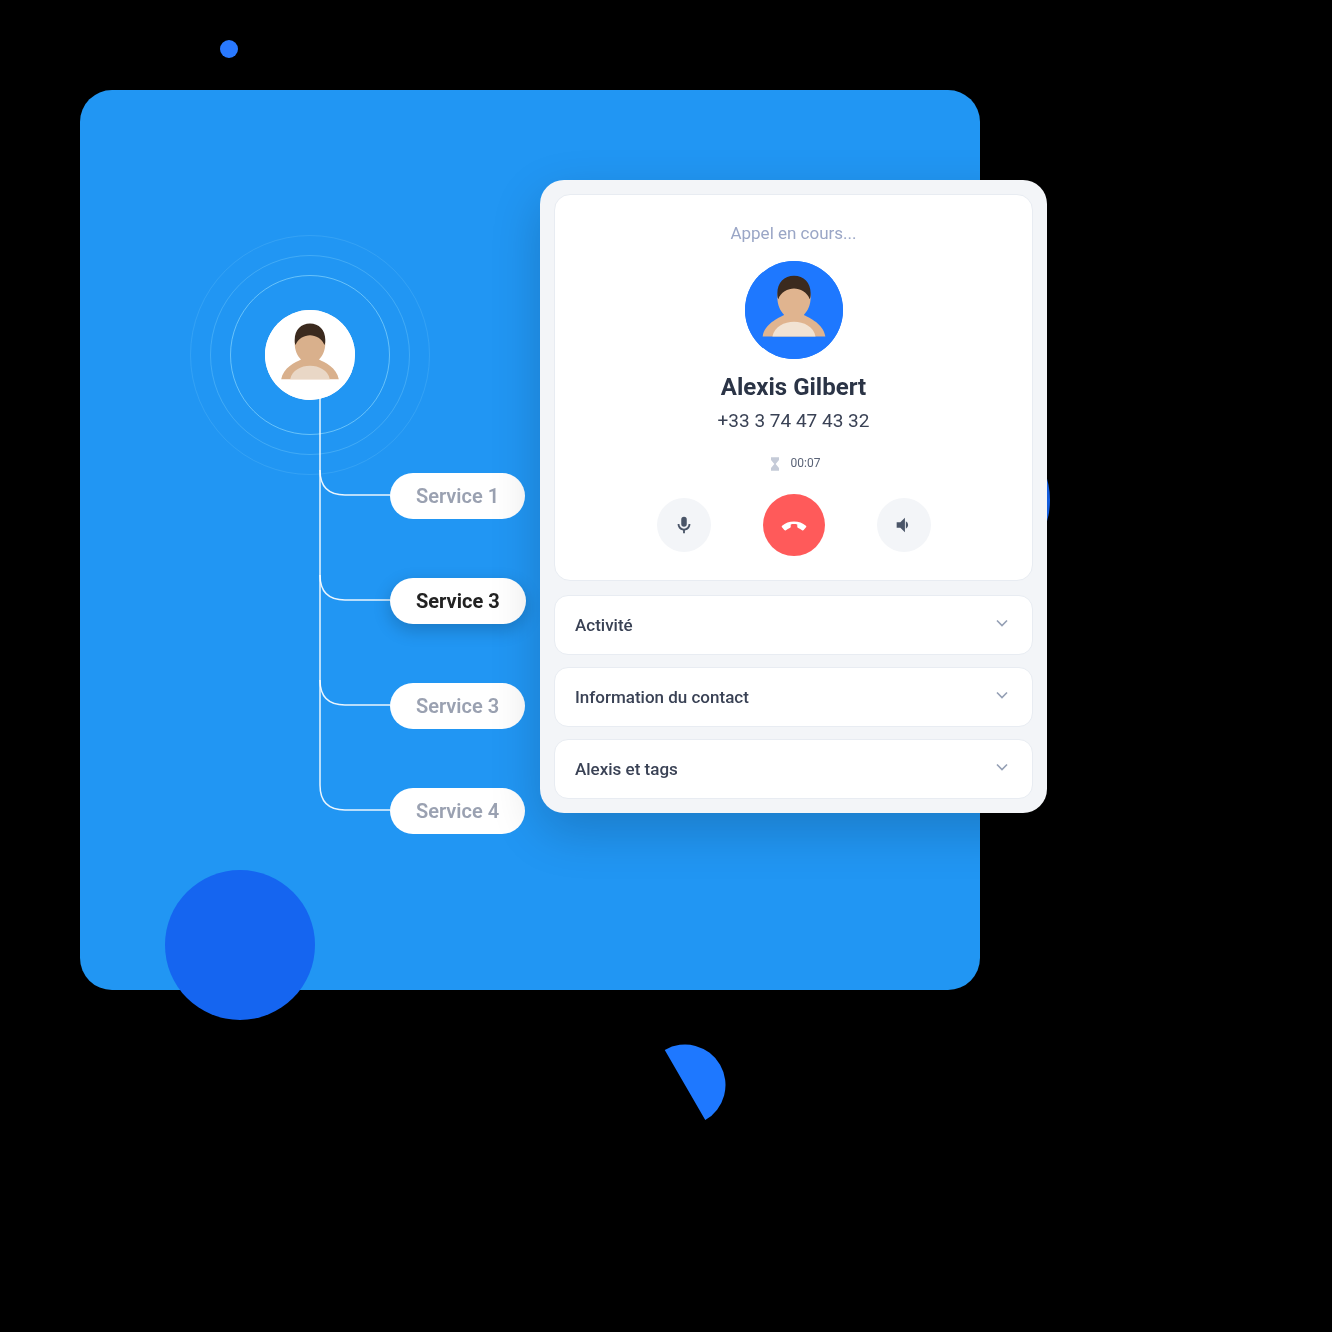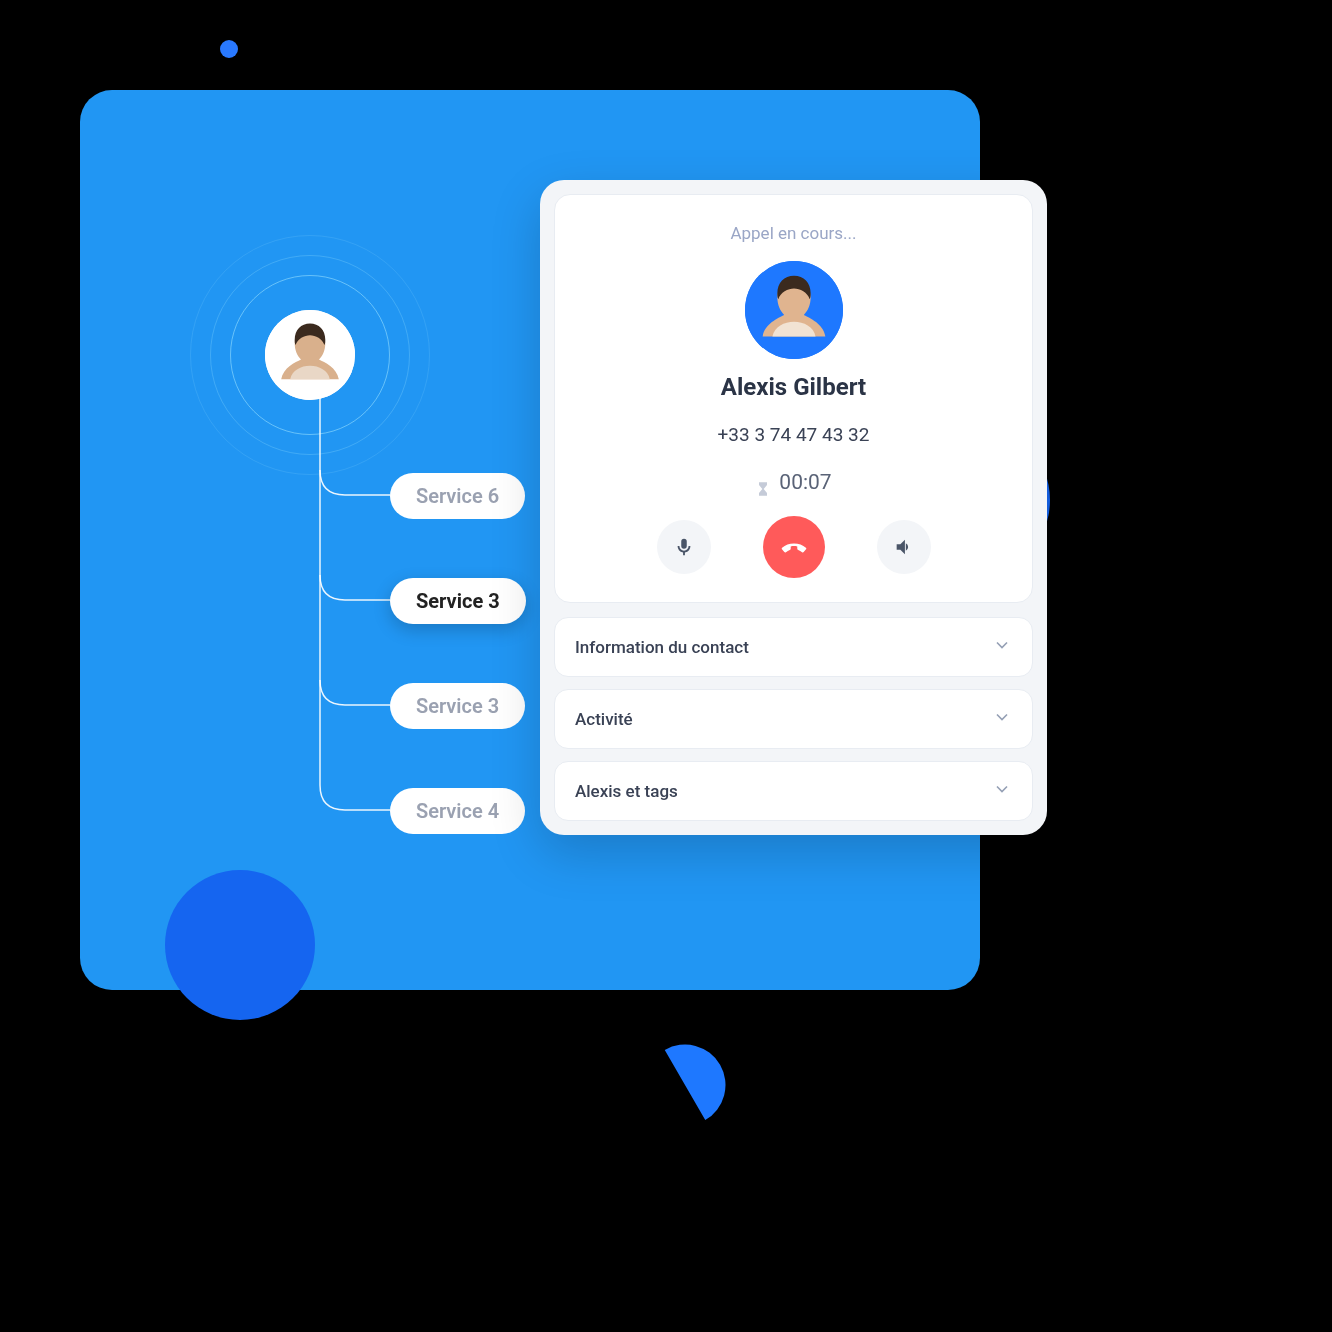--- a/index.html
+++ b/index.html
@@ -145,34 +145,34 @@
       position: relative;
       display:flex;
       align-items:flex-end;
       justify-content:center;
     }
     .avatar-large svg { width: 100%; height: 100%; }
     .caller-name {
       font-size: 24px;
       font-weight: 700;
       color: #2b3446;
-      margin-bottom: 22px;
+      margin-bottom: 8px;
     }
     .caller-phone {
       font-size: 19px;
       color: #3a4255;
       margin-bottom: 24px;
     }
     .timer-row {
       display: flex;
-      align-items: flex-end;
+      align-items: flex-start;
       justify-content: center;
       gap: 8px;
       color: #5a6377;
-      font-size: 21px;
+      font-size: 12px;
       margin-bottom: 22px;
     }
     .hourglass {
       width: 16px; height: 16px;
       color: #c5cbd8;
     }
     .call-controls {
       display: flex;
       justify-content: center;
       align-items: center;
@@ -242,21 +242,21 @@
   </div>
 
   <div class="tree">
     <svg width="300" height="480" style="position:absolute;left:0;top:0;overflow:visible">
       <path d="M0 0 V 395" stroke="rgba(255,255,255,0.9)" stroke-width="1.5" fill="none"></path>
       <path d="M0 80 q0 25 25 25 H 70" stroke="rgba(255,255,255,0.9)" stroke-width="1.5" fill="none"></path>
       <path d="M0 185 q0 25 25 25 H 70" stroke="rgba(255,255,255,0.9)" stroke-width="1.5" fill="none"></path>
       <path d="M0 290 q0 25 25 25 H 70" stroke="rgba(255,255,255,0.9)" stroke-width="1.5" fill="none"></path>
       <path d="M0 395 q0 25 25 25 H 70" stroke="rgba(255,255,255,0.9)" stroke-width="1.5" fill="none"></path>
     </svg>
-    <div class="service-pill" style="top:83px"><span>Service 6</span></div>
+    <div class="service-pill" style="top:83px"><span>Service 1</span></div>
     <div class="service-pill active" style="top:188px"><span>Service 3</span></div>
     <div class="service-pill" style="top:293px"><span>Service 3</span></div>
     <div class="service-pill" style="top:398px"><span>Service 4</span></div>
   </div>
 </div>
 
 <div class="bottom-circle-deco"></div>
 
 <div class="half-circle-deco">
   <svg viewBox="0 0 100 100">
@@ -299,29 +299,29 @@
       <div class="ctl-btn">
         <svg viewBox="0 0 24 24" width="22" height="22" fill="currentColor">
             <path d="M4 9v6h4l5 5V4L8 9H4zm12.5 3a4.5 4.5 0 0 0-2.5-4v8a4.5 4.5 0 0 0 2.5-4z"></path>
           </svg>
       </div>
     </div>
   </div>
 
   <div class="accordion">
     <div class="acc-row">
-      <span class="acc-label">Information du contact</span>
+      <span class="acc-label">Activité</span>
       <span class="chev">
         <svg viewBox="0 0 24 24" width="20" height="20" fill="none" stroke="currentColor" stroke-width="2">
             <path d="M6 9l6 6 6-6"></path>
           </svg>
       </span>
     </div>
     <div class="acc-row">
-      <span class="acc-label">Activité</span>
+      <span class="acc-label">Information du contact</span>
       <span class="chev">
         <svg viewBox="0 0 24 24" width="20" height="20" fill="none" stroke="currentColor" stroke-width="2">
             <path d="M6 9l6 6 6-6"></path>
           </svg>
       </span>
     </div>
     <div class="acc-row">
       <span class="acc-label">Alexis et tags</span>
       <span class="chev">
         <svg viewBox="0 0 24 24" width="20" height="20" fill="none" stroke="currentColor" stroke-width="2">

